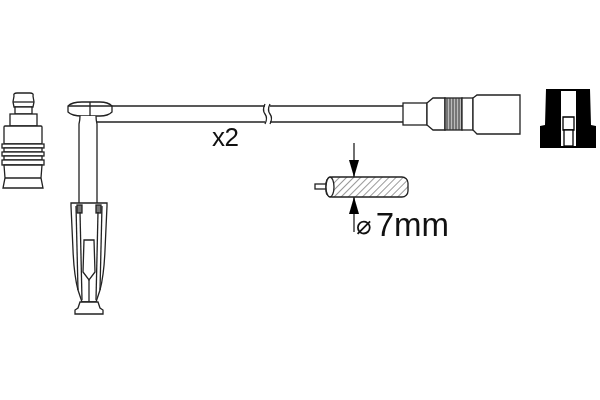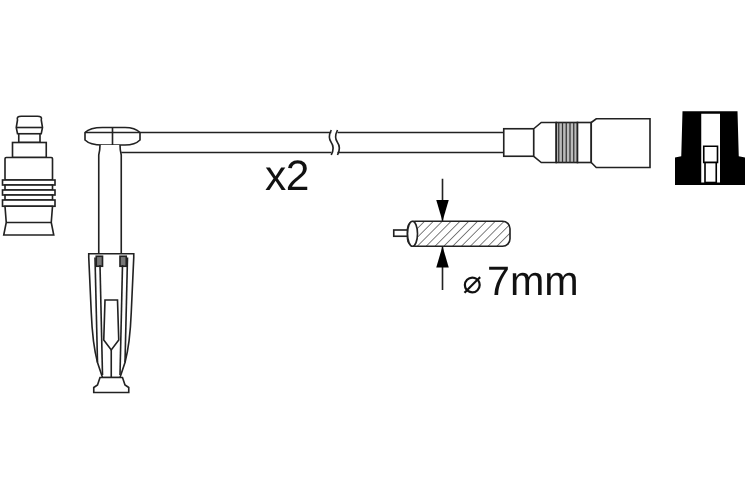--- a/index.html
+++ b/index.html
@@ -1,21 +1,21 @@
 <!DOCTYPE html>
 <html><head>
 <meta charset="utf-8">
 <style>
   html, body { margin: 0; padding: 0; background: #ffffff; }
   body { width: 600px; height: 400px; position: relative; overflow: hidden;
          font-family: "Liberation Sans", sans-serif; }
   #diagram { position: absolute; left: 0; top: 0; }
   .label { position: absolute; color: #111111; font-family: "Liberation Sans", sans-serif; }
-  #qty-label { left: 212px; top: 122px; font-size: 34px; letter-spacing: -0.5px; }
-  #diameter-label { left: 370px; top: 206px; font-size: 33px; }
+  #qty-label { left: 212px; top: 122px; font-size: 26px; letter-spacing: -0.5px; }
+  #diameter-label { left: 356px; top: 206px; font-size: 33px; }
   #diameter-label .sym { font-family: "DejaVu Sans", sans-serif; font-size: 26px; font-weight: 300; margin-right: 4px; vertical-align: 2px; }
 </style>
 </head>
 <body>
 
 <svg id="diagram" width="600" height="400" viewBox="0 0 600 400" xmlns="http://www.w3.org/2000/svg">
   <defs>
     <pattern id="hatch" patternUnits="userSpaceOnUse" width="5" height="5" patternTransform="rotate(45)">
       <line x1="0" y1="0" x2="0" y2="5" stroke="#333" stroke-width="1"></line>
     </pattern>

